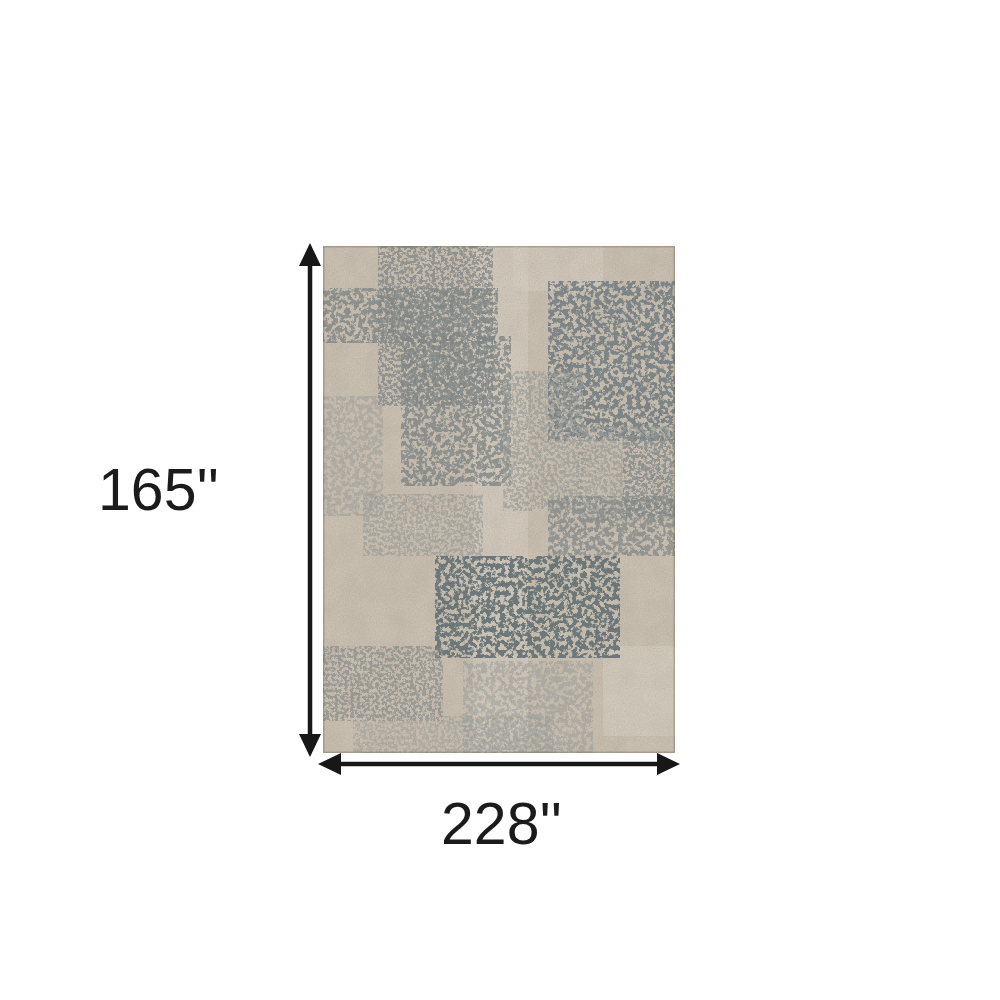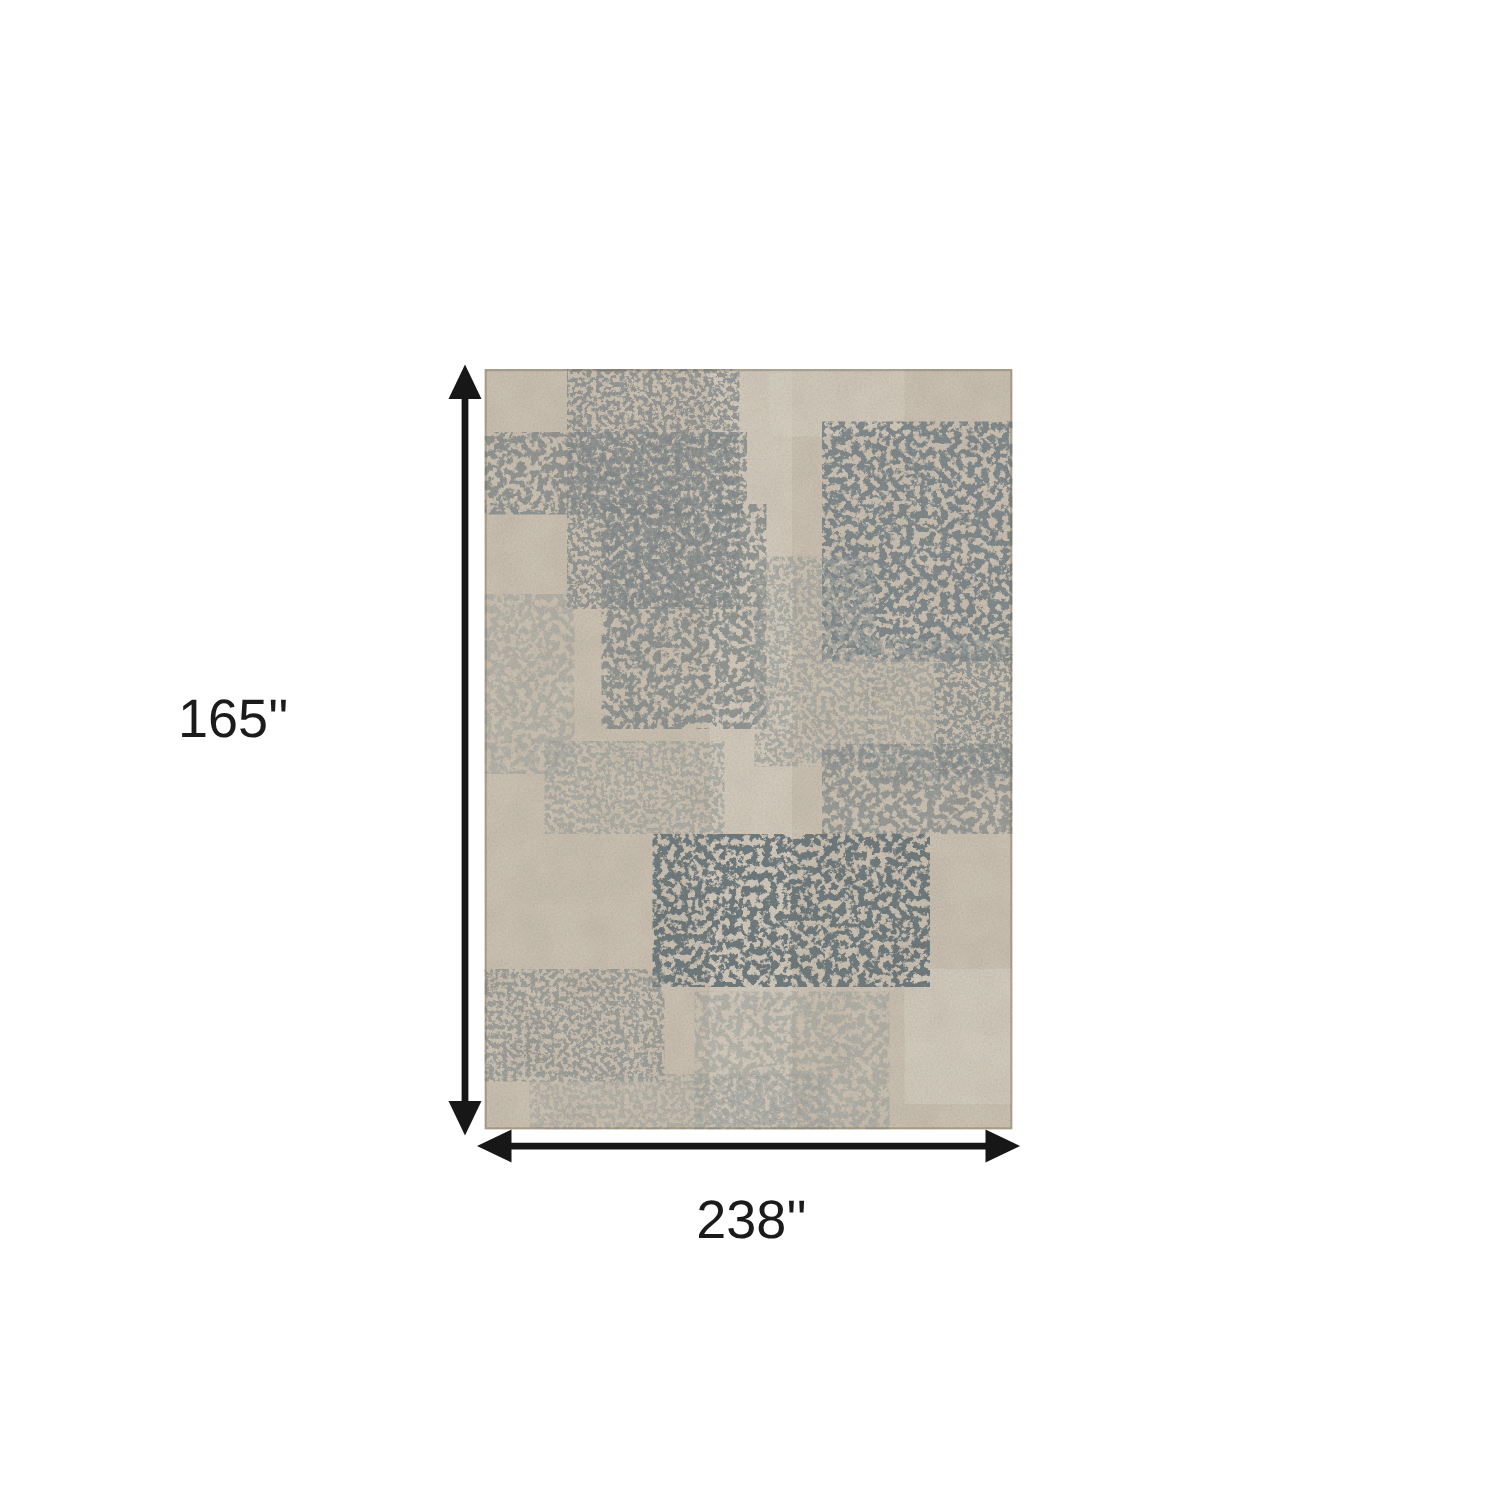--- a/index.html
+++ b/index.html
@@ -33,21 +33,21 @@
   }
   .arrow line {
     stroke: var(--arrow, #171717);
     stroke-width: 4.5;
   }
   .arrow polygon {
     fill: var(--arrow, #171717);
   }
   .dim-label {
     position: absolute;
-    font-size: 36px;
+    font-size: 59px;
     line-height: 1;
     color: var(--label-text, #1b1b1b);
     text-align: center;
     white-space: nowrap;
   }
   .height-label {
     left: 98px;
     top: 461px;
     width: 115px;
   }
@@ -132,15 +132,15 @@
     </g>
     <g class="arrow">
       <line x1="336" y1="764" x2="662" y2="764"></line>
       <polygon points="318,764 341,753 341,775"></polygon>
       <polygon points="680,764 657,753 657,775"></polygon>
     </g>
   </svg>
 
   <div class="dim-label height-label">165''</div>
 
-  <div class="dim-label width-label">238''</div>
+  <div class="dim-label width-label">228''</div>
 
 </div>
 
 </body></html>

